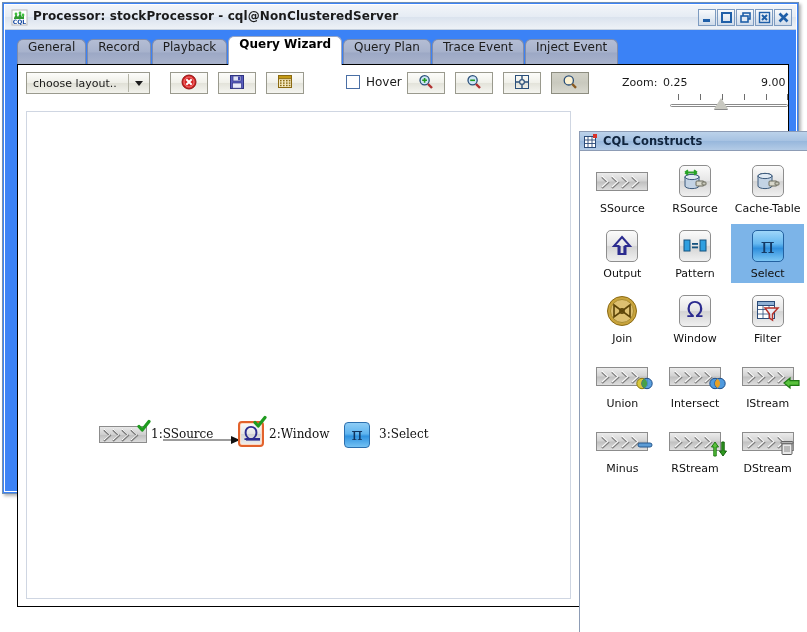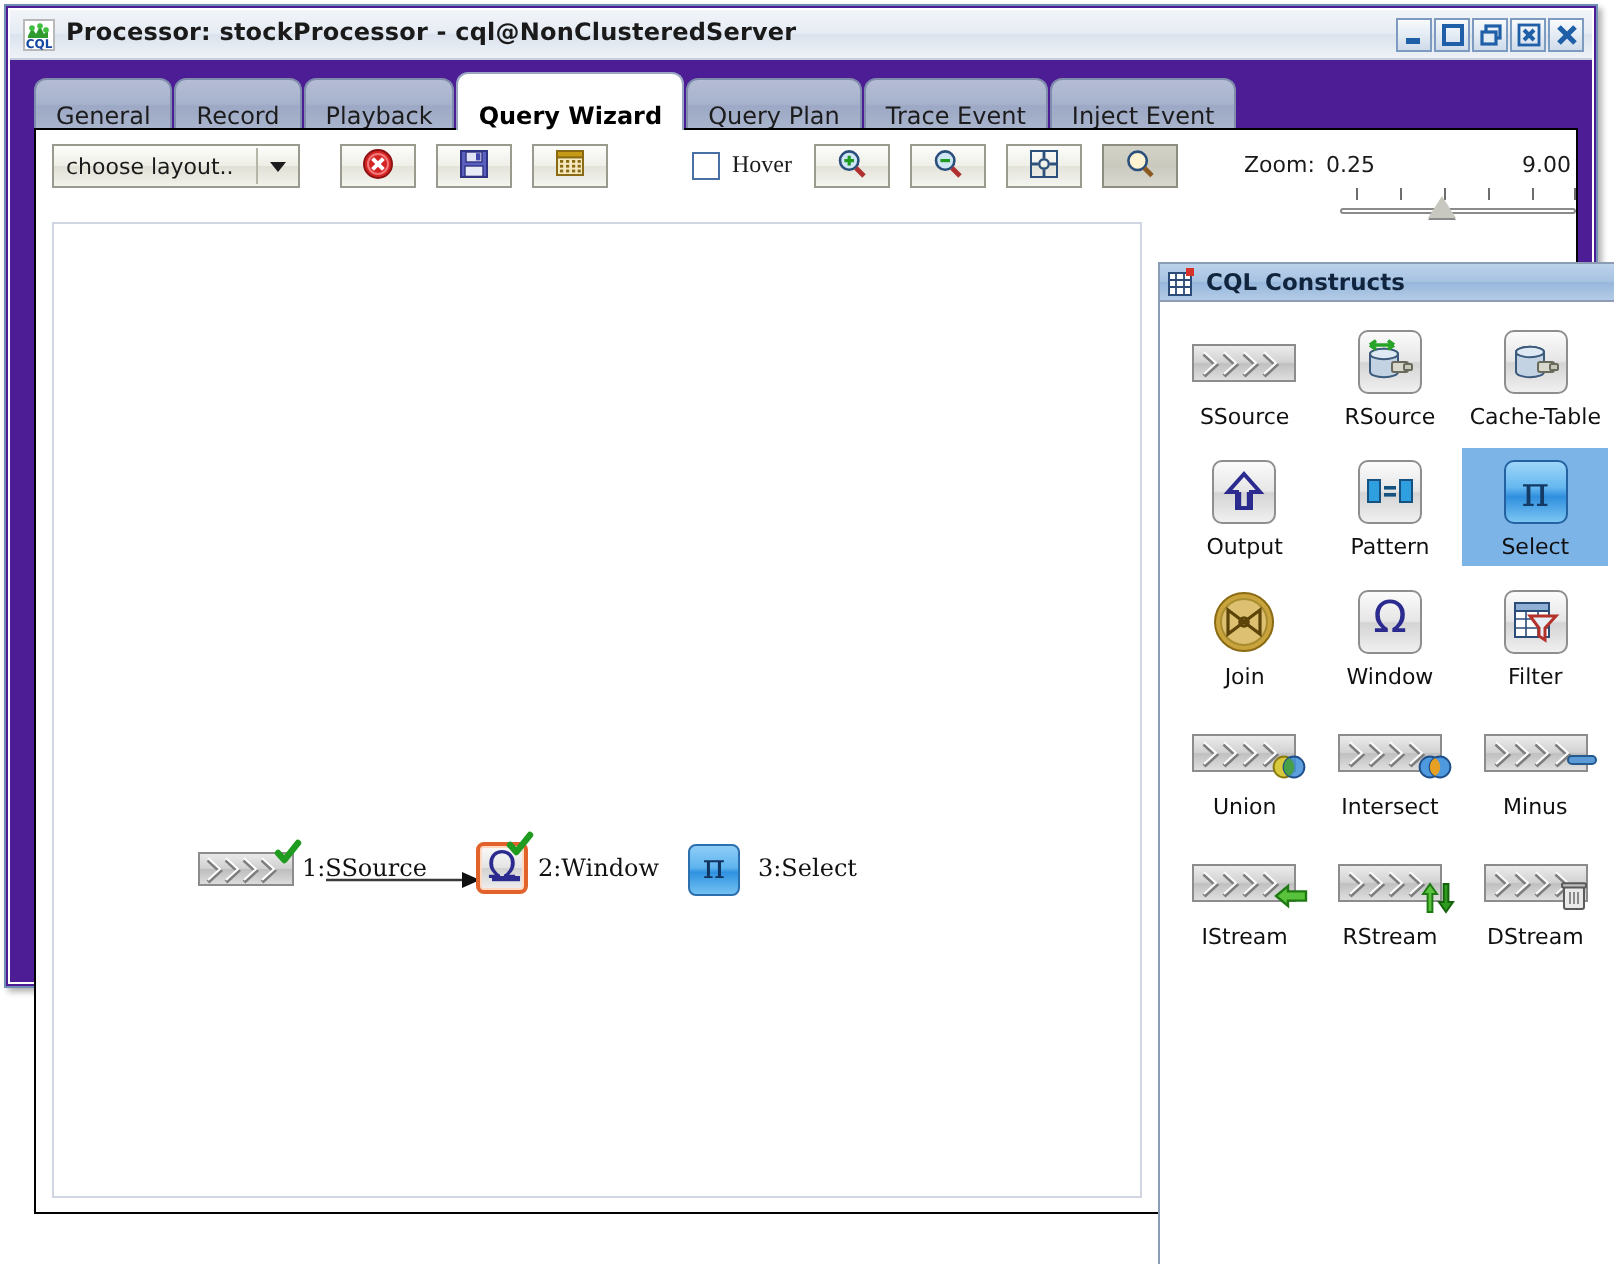--- a/index.html
+++ b/index.html
@@ -14,21 +14,21 @@
     overflow: hidden;
     position: relative;
   }
 
   
   .window {
     position: absolute;
     left: 2px; top: 2px;
     width: 797px; height: 492px;
     border: 1px solid #6f8fb4;
-    background: #4c1d95;
+    background: #3b82f6;
     box-shadow: 2px 2px 3px rgba(0,0,0,0.30);
     box-sizing: border-box;
   }
   .window-inner-edge {
     position: absolute; inset: 1px;
     border: 1px solid #ffffff;
     pointer-events: none;
   }
 
   
@@ -67,21 +67,21 @@
 
   
   .tabstrip {
     position: absolute; left: 14px; top: 32px;
     height: 30px;
     display: flex; align-items: flex-end;
   }
   .tab {
     height: 26px;
     padding: 0 10px;
-    display: flex; align-items: flex-end;
+    display: flex; align-items: flex-start;
     font-size: 12px;
     color: #1c1c1c;
     background: linear-gradient(to bottom, #b4bdd4 0%, #a7b2cc 48%, #9ca8c5 52%, #aab4cd 100%);
     border: 1px solid #7f8cab;
     border-bottom: none;
     border-radius: 6px 6px 0 0;
     margin-right: 1px;
     box-sizing: border-box;
     cursor: default;
     white-space: nowrap;
@@ -145,21 +145,20 @@
   }
   .tbtn.pressed {
     background: linear-gradient(to bottom, #d2d2c8 0%, #c9c9be 50%, #d8d8cf 100%);
     border-color: #8d8d80;
   }
 
   .hoverbox {
     position: absolute; left: 328px; top: 10px;
     display: flex; align-items: center; gap: 6px;
     cursor: default;
-    font-family: Liberation Serif, serif;
   }
   .checkbox {
     width: 14px; height: 14px;
     border: 1px solid #4a6fa5;
     background: #ffffff;
     box-sizing: border-box;
   }
   .hover-label { font-size: 12px; color: #1a1a1a; }
 
   .zoom-label {
@@ -802,55 +801,55 @@
                     <path d="M25 4 L31 9.5 L25 15"></path>
                       <path d="M35 4 L41 9.5 L35 15"></path>
                   </g>
                   <g fill="none" stroke="#fbfbfb" stroke-width="1.1">
                     <path d="M5 3 L11 8.5 L5 14"></path>
                       <path d="M15 3 L21 8.5 L15 14"></path>
                     <path d="M25 3 L31 8.5 L25 14"></path>
                       <path d="M35 3 L41 8.5 L35 14"></path>
                   </g>
                 </svg>
-                <span class="badge" style="right:-6px; bottom:-5px;">
-                  <svg width="17" height="10" viewBox="0 0 17 10">
-                    <rect x="1" y="3" width="14" height="4" rx="2" fill="#5c9cd6" stroke="#25598f"></rect>
+                <span class="badge" style="right:-6px; bottom:-6px;">
+                  <svg width="18" height="16" viewBox="0 0 18 16">
+                    <path d="M1 8 L7 3 V5.7 H16 V10.3 H7 V13 Z" fill="#59c23c" stroke="#1f7a14" stroke-width="1.2"></path>
                   </svg>
                 </span>
               </div>
             </div>
-            <span class="p-label">Minus</span>
+            <span class="p-label">IStream</span>
           </div>
 
           <div class="p-item">
             <div class="p-icon">
               <div class="chev-wide">
                 <svg width="52" height="19" viewBox="0 0 52 19">
                   <g fill="none" stroke="#7d7d7d" stroke-width="2.2">
                     <path d="M5 4 L11 9.5 L5 15"></path>
                       <path d="M15 4 L21 9.5 L15 15"></path>
                     <path d="M25 4 L31 9.5 L25 15"></path>
                       <path d="M35 4 L41 9.5 L35 15"></path>
                   </g>
                   <g fill="none" stroke="#fbfbfb" stroke-width="1.1">
                     <path d="M5 3 L11 8.5 L5 14"></path>
                       <path d="M15 3 L21 8.5 L15 14"></path>
                     <path d="M25 3 L31 8.5 L25 14"></path>
                       <path d="M35 3 L41 8.5 L35 14"></path>
                   </g>
                 </svg>
-                <span class="badge" style="right:-6px; bottom:-6px;">
-                  <svg width="18" height="16" viewBox="0 0 18 16">
-                    <path d="M1 8 L7 3 V5.7 H16 V10.3 H7 V13 Z" fill="#59c23c" stroke="#1f7a14" stroke-width="1.2"></path>
+                <span class="badge" style="right:-6px; bottom:-5px;">
+                  <svg width="17" height="10" viewBox="0 0 17 10">
+                    <rect x="1" y="3" width="14" height="4" rx="2" fill="#5c9cd6" stroke="#25598f"></rect>
                   </svg>
                 </span>
               </div>
             </div>
-            <span class="p-label">IStream</span>
+            <span class="p-label">Minus</span>
           </div>
 
           <div class="p-item">
             <div class="p-icon">
               <div class="chev-wide">
                 <svg width="52" height="19" viewBox="0 0 52 19">
                   <g fill="none" stroke="#7d7d7d" stroke-width="2.2">
                     <path d="M5 4 L11 9.5 L5 15"></path>
                       <path d="M15 4 L21 9.5 L15 15"></path>
                     <path d="M25 4 L31 9.5 L25 15"></path>

